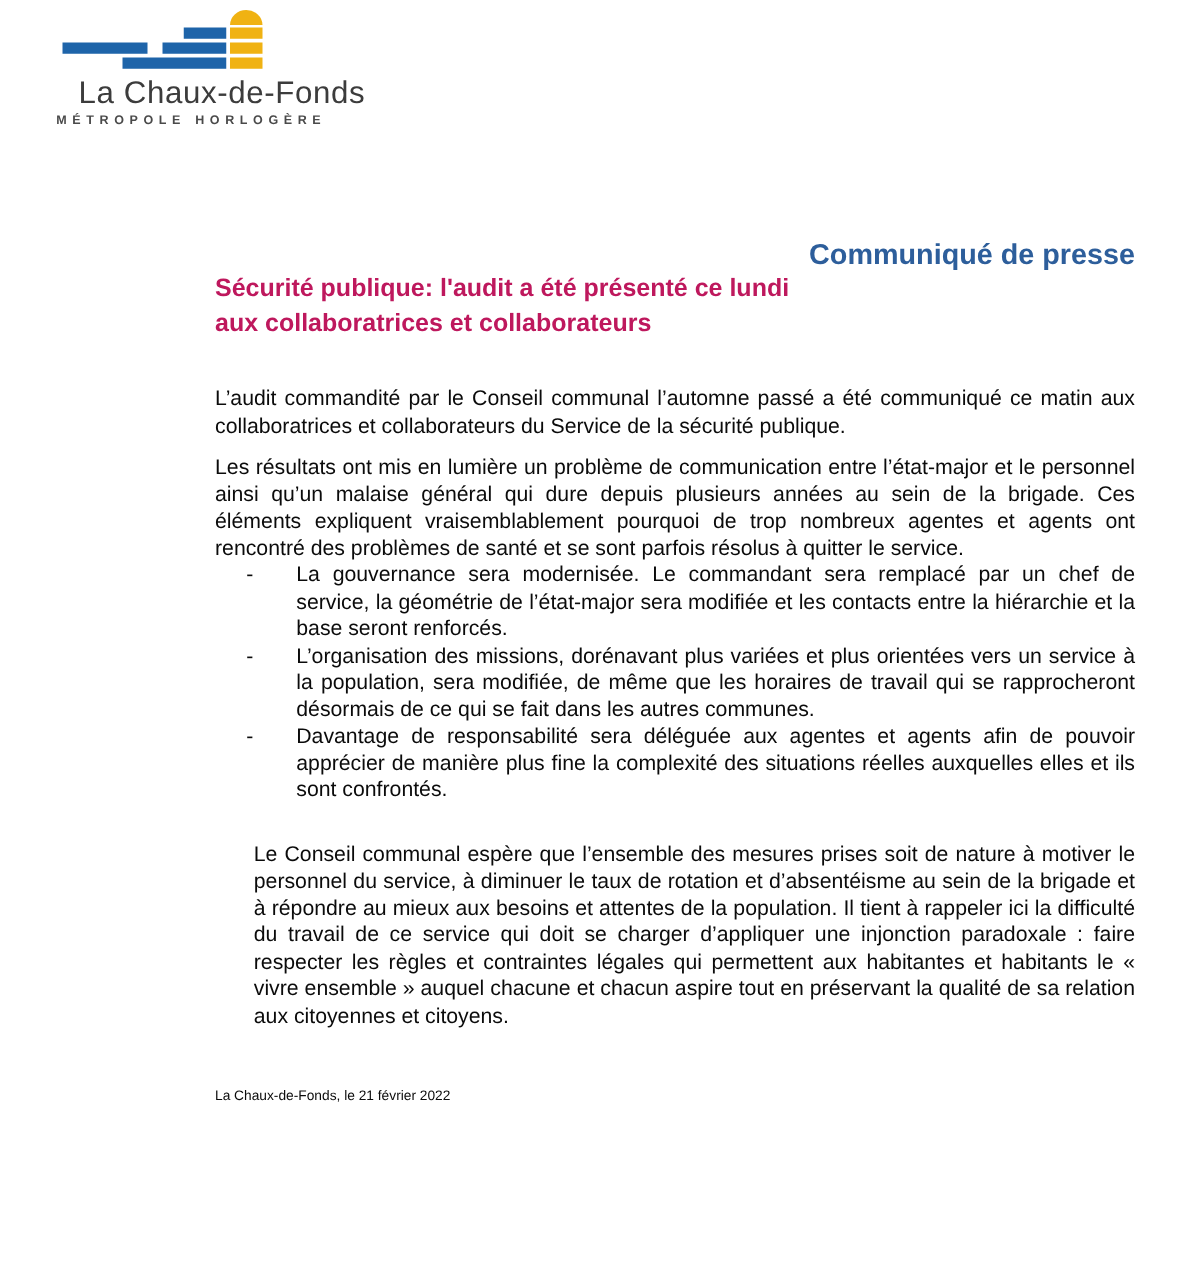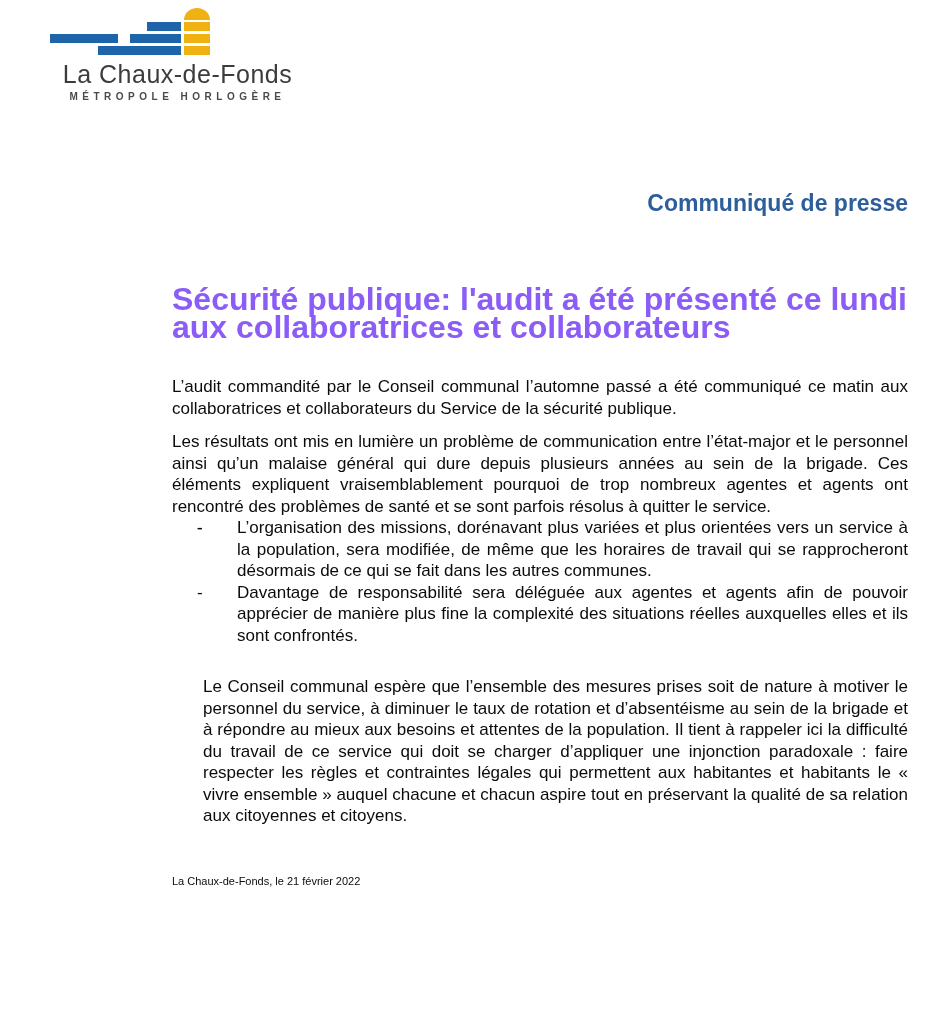--- a/index.html
+++ b/index.html
@@ -25,39 +25,38 @@
   .b1     { left: 97px;  top: 14px; width: 34px; height: 9px; }
   .b2a    { left: 0;     top: 26px; width: 68px; height: 9px; }
   .b2b    { left: 80px;  top: 26px; width: 51px; height: 9px; }
   .b3     { left: 48px;  top: 38px; width: 83px; height: 9px; }
   .logo-wordmark {
     margin-top: 6px;
     font-size: 25px; letter-spacing: 0.5px;
     color: #3C3C3C; white-space: nowrap; text-align: center;
   }
   .logo-tagline {
-    margin-top: 2px; text-align: center;
+    margin-top: 2px; text-align: left;
     font-size: 10px; font-weight: bold; letter-spacing: 4.5px;
     color: #4A4A4A; white-space: nowrap;
   }
 
   
   .content { position: absolute; left: 172px; top: 0; width: 736px; }
 
   .doc-type {
     margin-top: 190px;
     text-align: right;
     font-size: 23px; font-weight: bold;
     color: #2D5E9B;
   }
 
   .title {
-    margin-top: 68px;
-    font-size: 32px; font-weight: bold; line-height: 28px;
-    color: #8b5cf6;
+    font-size: 20px; font-weight: bold; line-height: 28px;
+    color: #be185d;
   }
   .title .line { display: block; }
 
   .body-text { font-size: 17px; line-height: 21.5px; color: #0b0b0b; }
   p.para { text-align: justify; }
   .p1 { margin-top: 35px; }
   .p2 { margin-top: 12px; }
   .measures-intro { margin-top: 8px; text-align: left; }
 
   .bullet-list { }
@@ -98,20 +97,21 @@
   <div class="body-text">
 
     <p class="para p1">L’audit commandité par le Conseil communal l’automne passé a été communiqué ce matin aux collaboratrices et collaborateurs du Service de la sécurité publique.</p>
 
     <p class="para p2">Les résultats ont mis en lumière un problème de communication entre l’état-major et le personnel ainsi qu’un malaise général qui dure depuis plusieurs années au sein de la brigade. Ces éléments expliquent vraisemblablement pourquoi de trop nombreux agentes et agents ont rencontré des problèmes de santé et se sont parfois résolus à quitter le service.</p>
 
 
     <div class="bullet-list">
       <div class="bullet-item">
         <span class="bullet-dash">-</span>
+        <span>La gouvernance sera modernisée. Le commandant sera remplacé par un chef de service, la géométrie de l’état-major sera modifiée et les contacts entre la hiérarchie et la base seront renforcés.</span>
       </div>
       <div class="bullet-item">
         <span class="bullet-dash">-</span>
         <span>L’organisation des missions, dorénavant plus variées et plus orientées vers un service à la population, sera modifiée, de même que les horaires de travail qui se rapprocheront désormais de ce qui se fait dans les autres communes.</span>
       </div>
       <div class="bullet-item">
         <span class="bullet-dash">-</span>
         <span>Davantage de responsabilité sera déléguée aux agentes et agents afin de pouvoir apprécier de manière plus fine la complexité des situations réelles auxquelles elles et ils sont confrontés.</span>
       </div>
     </div>

